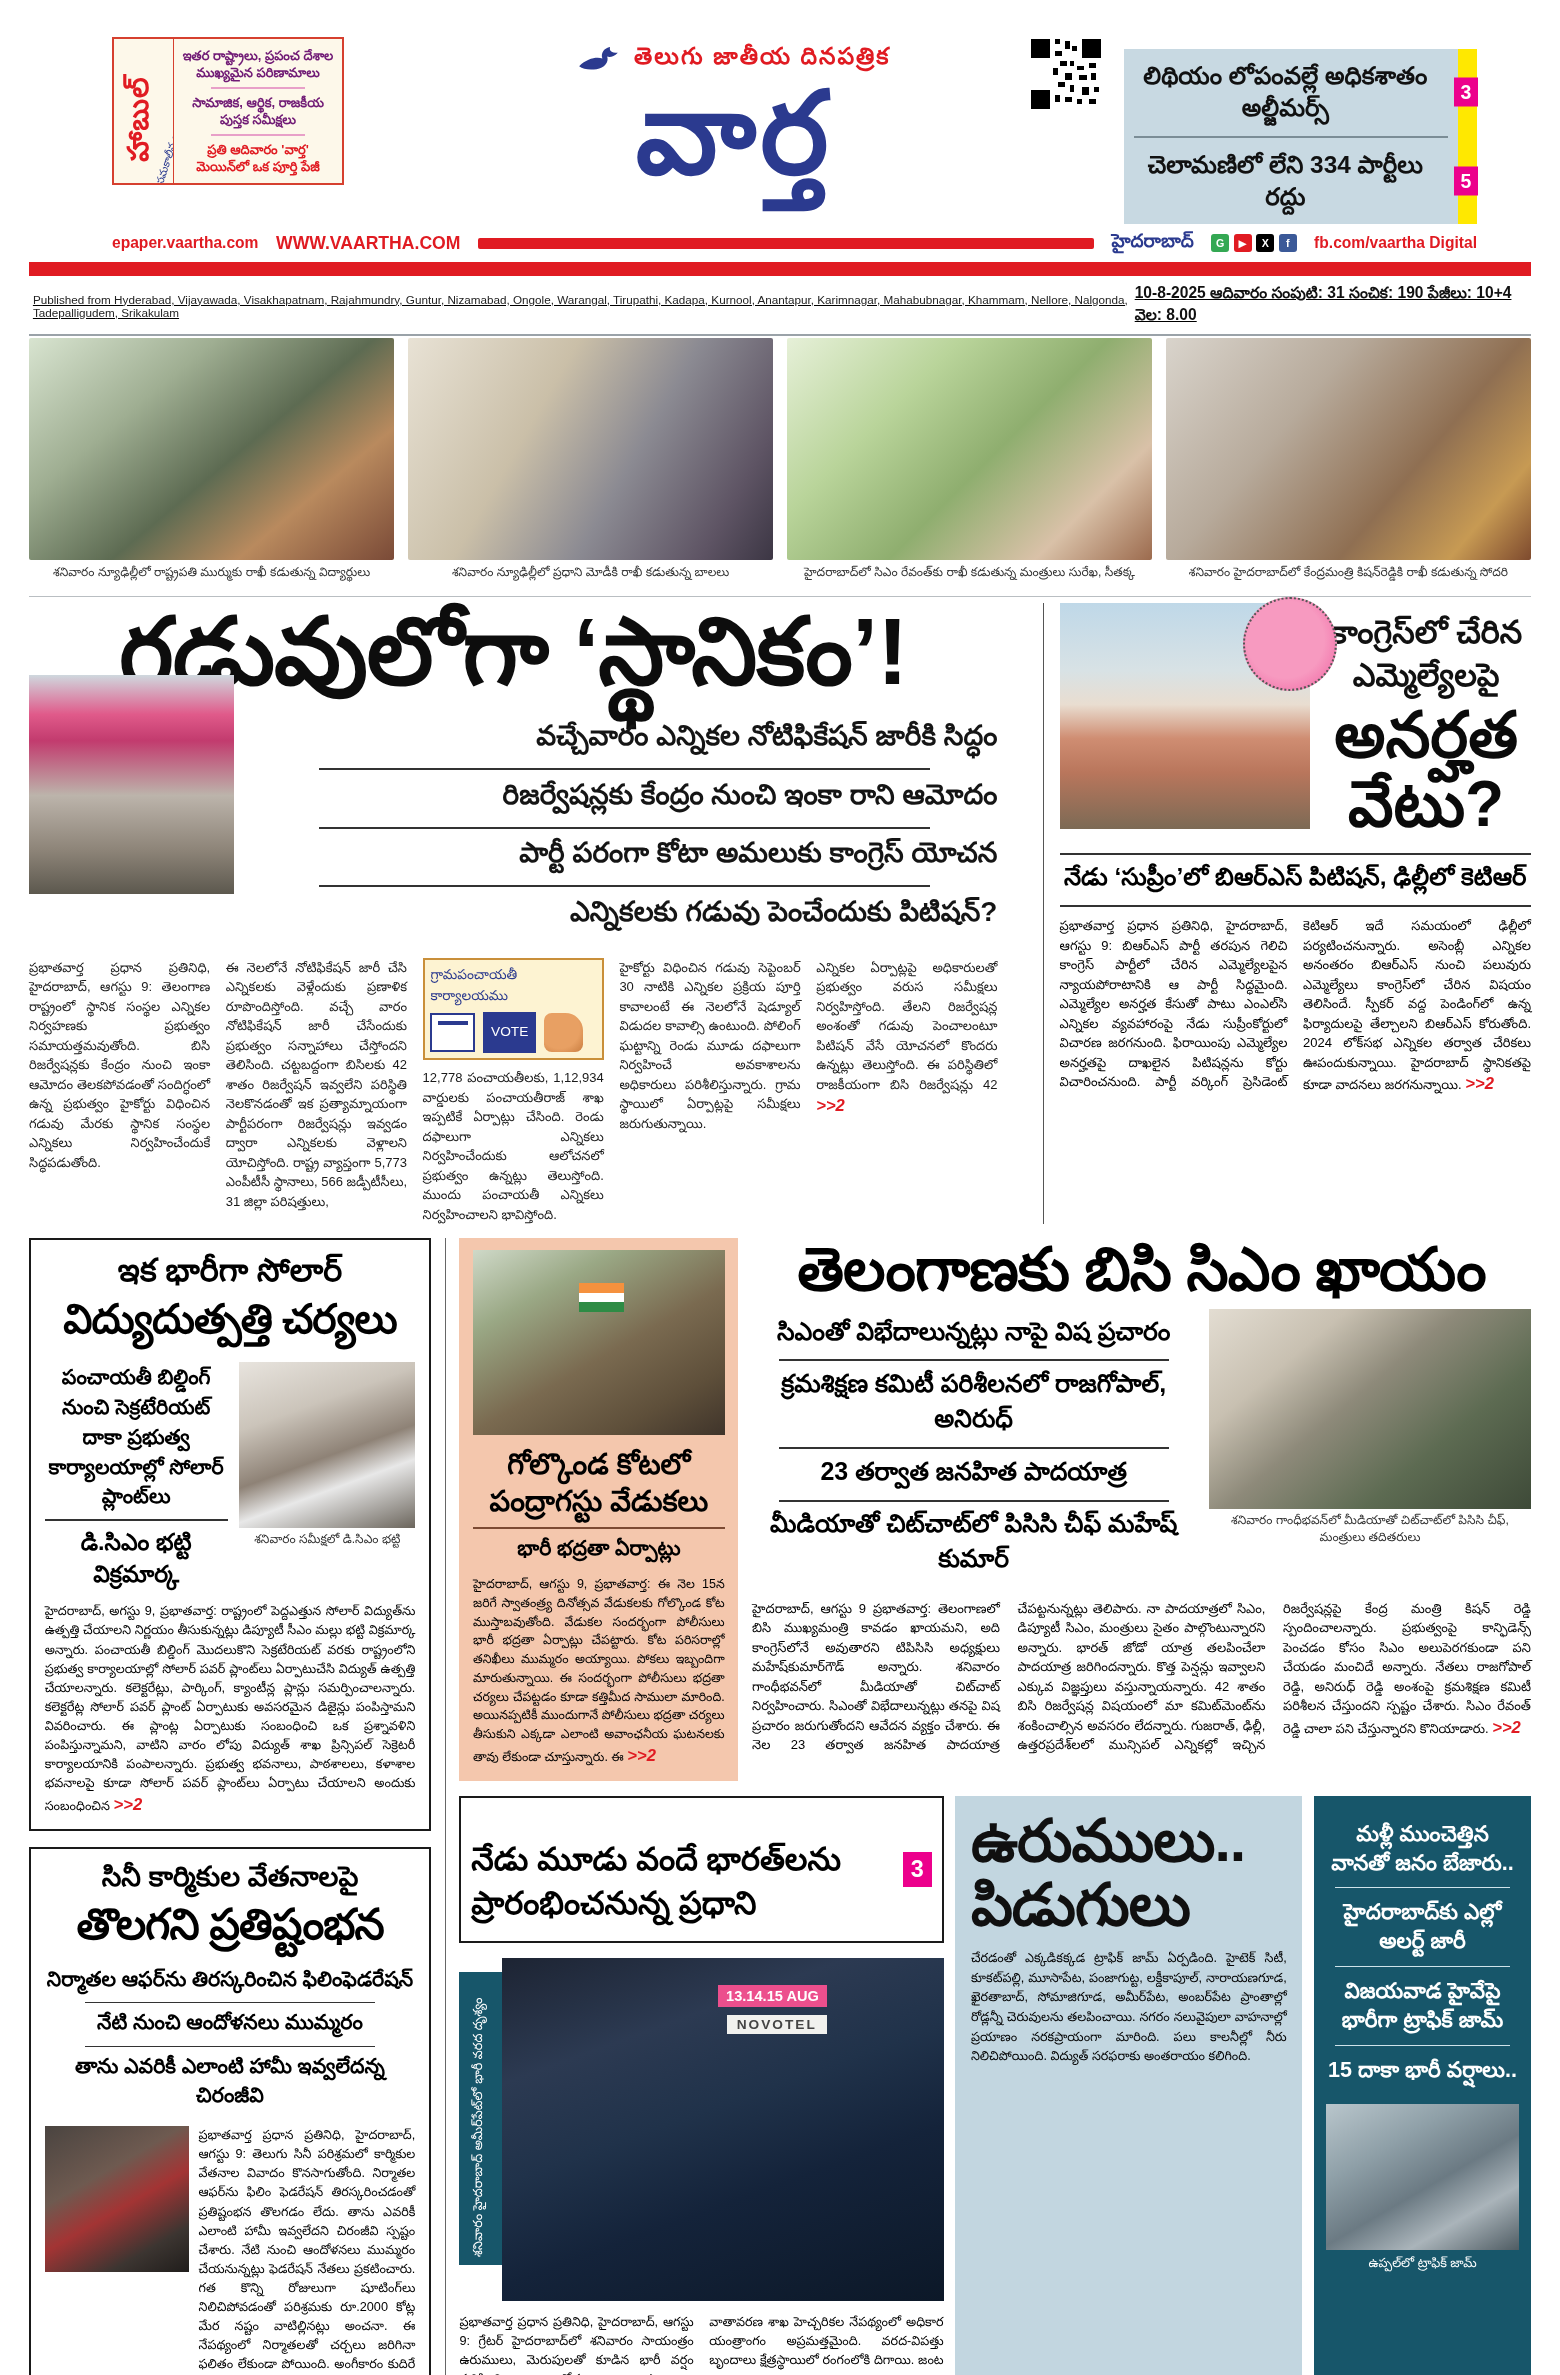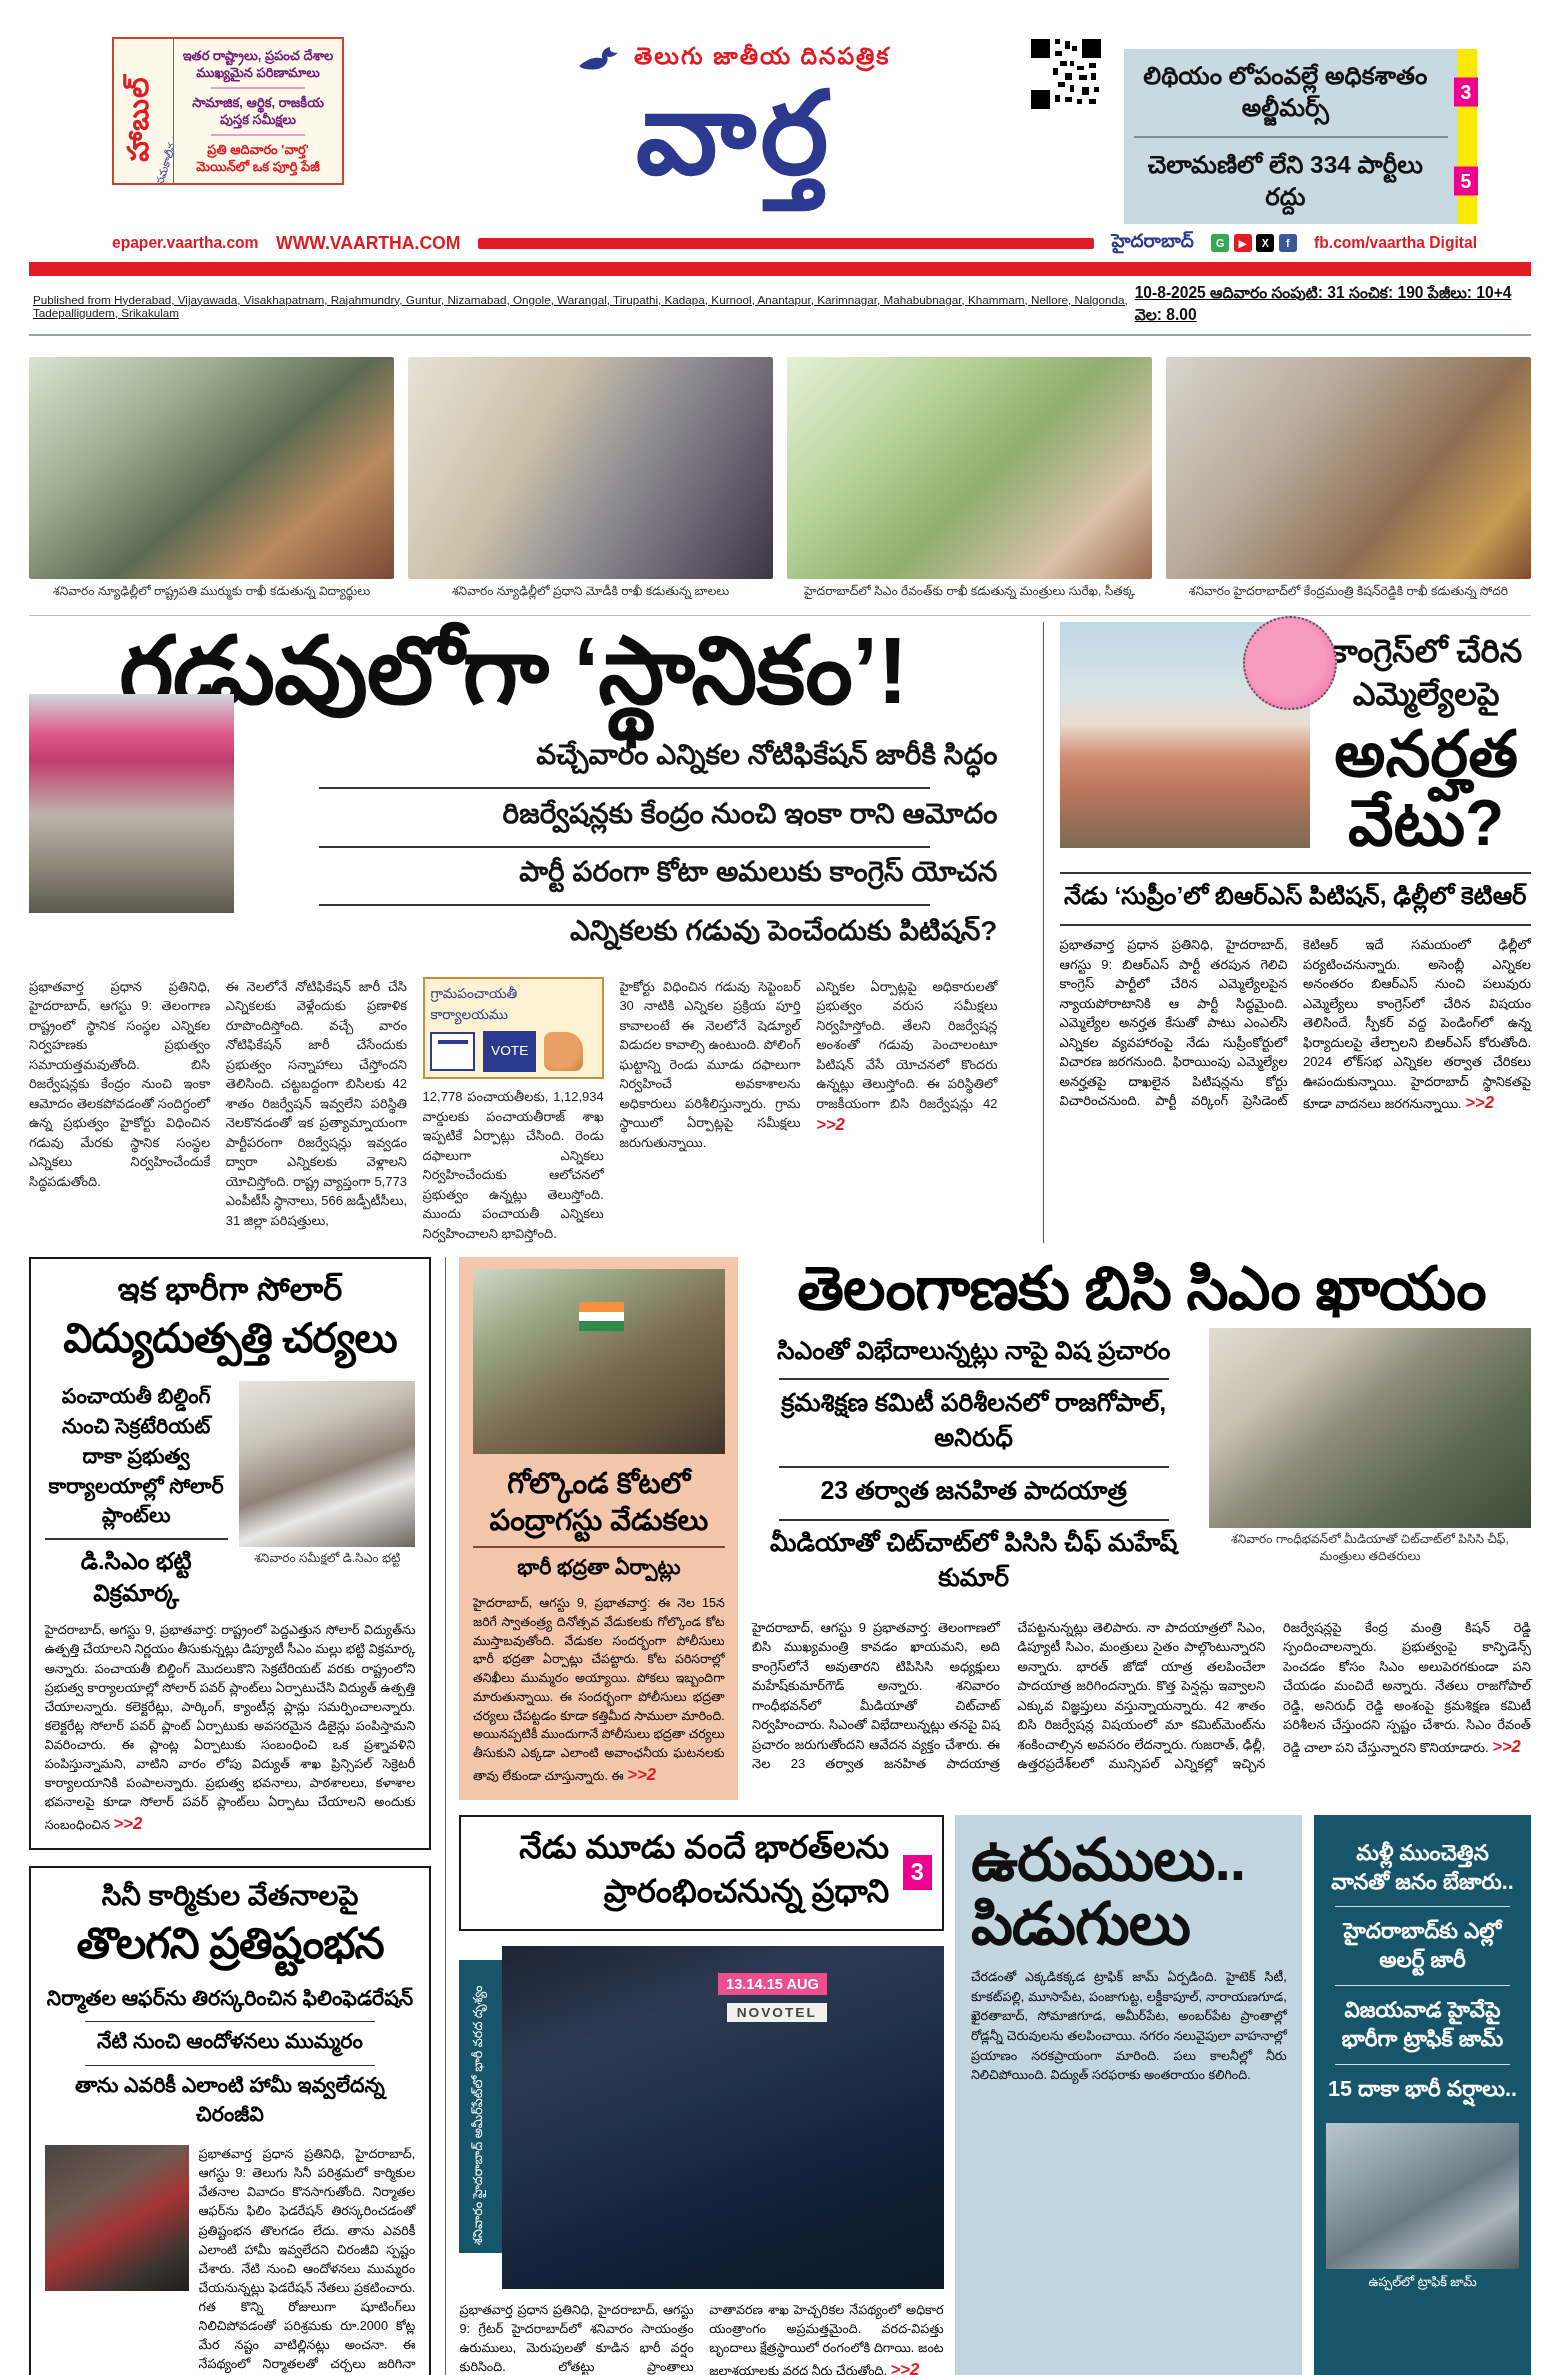--- a/index.html
+++ b/index.html
@@ -34,21 +34,21 @@
   .centerbar { flex:1; height:10.7px; background:#e01b22; border-radius:2px; }
   .city { color:#2b3a8f; font-weight:bold; font-size:18.5px; }
   .socialrow { display:flex; align-items:center; gap:4.9px; }
   .sic { width:17.6px; height:17.6px; border-radius:2.9px; display:inline-flex; align-items:center; justify-content:center; color:#fff; font-size:10.7px; font-weight:bold; }
   .fullredbar { height:13.7px; background:#e01b22; margin-top:5.9px; }
   .pubrow { display:flex; justify-content:flex-start; align-items:center; padding:7.8px 3.9px 5.9px 3.9px; border-bottom:2px solid #9aa2a8;text-decoration:underline; }
   .publine { font-size:11.7px; color:#222; }
   .issueline { font-size:15.6px; font-weight:bold; color:#111; }
 
   
-  .pstrip { display:flex; gap:13.7px; margin-top:21px; }
+  .pstrip { display:flex; gap:13.7px; margin-top:2px; }
   .pcell { flex:1; }
   .pimg { height:222px; border-radius:2px; }
   .pcap { font-size:12.2px; color:#333; text-align:center; padding:5.9px 2px 2px 2px; }
   .g1 { background:linear-gradient(140deg,#d8e4d0 0%,#9fae92 30%,#5d6b52 55%,#b98a5e 75%,#7a4a37 100%); }
   .g2 { background:linear-gradient(120deg,#e8e2d5 0%,#cabfa8 35%,#8b8a92 60%,#5e5464 85%,#3c3644 100%); }
   .g3 { background:linear-gradient(135deg,#e6f0d8 0%,#b9d49a 30%,#8fae6f 55%,#d9c1a8 80%,#9c6b4e 100%); }
   .g4 { background:linear-gradient(130deg,#d9d4cc 0%,#b7aa9b 35%,#8f6f52 65%,#c79a53 85%,#7e4a2e 100%); }
 
   .hr-band { border-top:1px solid #b9bec2; margin-top:11.7px; }
 
@@ -125,21 +125,21 @@
   .bcdeck { text-align:center; font-weight:bold; font-size:25px; padding:7.8px 0; }
   .bcrule { border-top:2px solid #333; width:88%; margin:0 auto; }
   .gandhi { width:322px; height:200px; flex-shrink:0;
             background:linear-gradient(140deg,#e3ddd2 0%,#c8c0b1 25%,#8e8a7a 45%,#5d6b52 70%,#3e4a38 100%); }
   .bcbody { column-count:3; column-gap:17.6px; font-size:13px; line-height:1.5; text-align:justify; margin-top:11.7px; }
 
   
   .botband { display:flex; gap:11.7px; margin-top:15.6px; }
   .botL { flex:1; min-width:0; }
   .pmbanner { border:2px solid #1a1a1a; display:flex; align-items:center; justify-content:center; gap:13.7px; padding:11.7px 9.8px; }
-  .pmtext { font-size:32px; font-weight:800; text-align:right; }
+  .pmtext { font-size:32px; font-weight:800; text-align:left;margin-top:31px; }
   .pmpg { width:29px; height:35px; background:#ec008c; color:#fff; font-weight:bold; font-size:23.4px; display:flex; align-items:center; justify-content:center; flex-shrink:0;}
   .floodwrap { position:relative; margin-top:15.6px; height:343px; }
   .floodback { position:absolute; left:0; top:13.7px; width:458px; height:293px; background:#17566a; }
   .floodcap { position:absolute; left:9.8px; top:25px; bottom:29px; writing-mode:vertical-rl; transform:rotate(180deg); color:#fff; font-size:12.7px; text-align:center; }
   .floodimg { position:absolute; left:43px; top:0; right:0; height:343px;
               background:linear-gradient(160deg,#1d2433 0%,#2c3a52 25%,#20324a 45%,#14233a 65%,#0c1828 100%); }
   .floodtag { position:absolute; right:117px; top:27px; background:#ec4f8d; color:#fff; font-weight:bold; font-size:14.6px; padding:2.9px 7.8px; }
   .floodtag2 { position:absolute; right:117px; top:57px; background:#f1f1ee; color:#444; font-weight:bold; font-size:13.7px; padding:2px 9.8px; letter-spacing:2px;}
   .undertext { display:flex; gap:15.6px; margin-top:11.7px; }
   .ucol { flex:1; font-size:12.7px; line-height:1.5; text-align:justify; }

